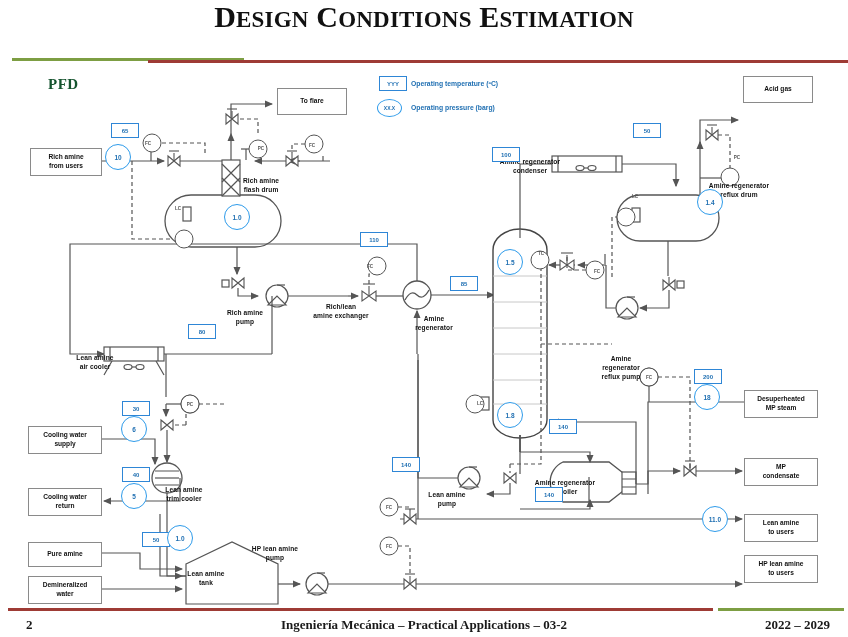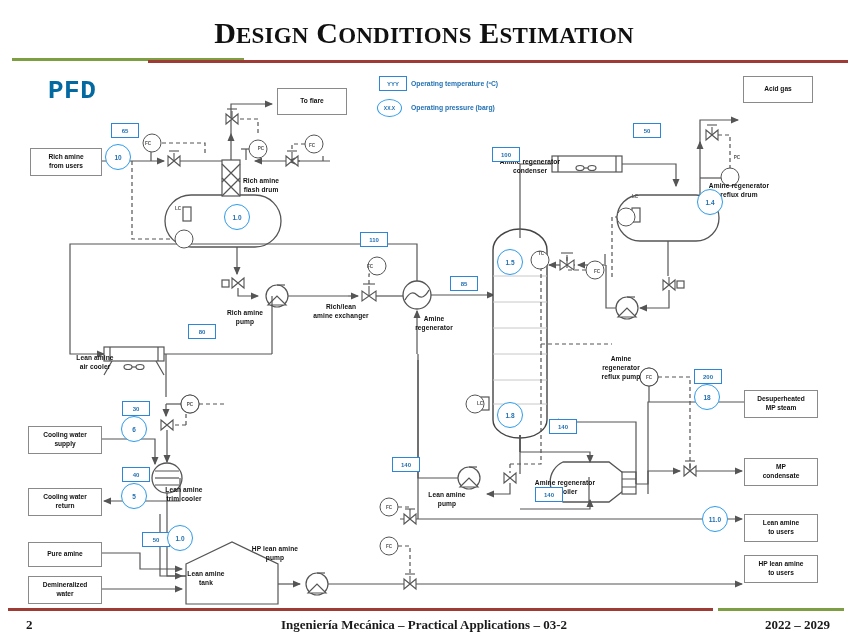--- a/index.html
+++ b/index.html
@@ -3,33 +3,33 @@
 <meta charset="utf-8">
 <style>
   html,body{margin:0;padding:0;}
   body{
     width:848px;height:637px;background:#ffffff;overflow:hidden;
     font-family:"Liberation Sans", sans-serif;
     position:relative;
   }
   
   #title{
-    position:absolute;left:0;top:16px;width:848px;text-align:center;
+    position:absolute;left:0;top:0;width:848px;text-align:center;
     font-family:"Liberation Serif", serif;
     font-weight:bold;font-size:30px;color:#111111;letter-spacing:.2px;
   }
   #title .sc{font-size:23px;}
   
   #rule-green-top{position:absolute;left:12px;top:58px;width:232px;height:3px;background:#7d9e43;}
   #rule-red-top{position:absolute;left:148px;top:60px;width:700px;height:3px;background:#9e3b35;}
   
   #pfd{
     position:absolute;left:48px;top:76px;
-    font-family:Liberation Mono, monospace;
-    font-weight:bold;font-size:26px;color:#0369a1;letter-spacing:.5px;
+    font-family:Liberation Serif, serif;
+    font-weight:bold;font-size:15px;color:#14532d;letter-spacing:.5px;
   }
   
   #rule-red-bot{position:absolute;left:8px;top:608px;width:705px;height:3px;background:#9e3b35;}
   #rule-green-bot{position:absolute;left:718px;top:608px;width:126px;height:3px;background:#7d9e43;}
   .foot{position:absolute;top:617px;font-family:"Liberation Serif", serif;font-weight:bold;font-size:13px;color:#1a1a1a;}
   #foot-page{left:26px;}
   #foot-center{left:0;width:848px;text-align:center;}
   #foot-year{right:18px;text-align:right;}
   
   #canvas{position:absolute;left:0;top:64px;width:848px;height:544px;}

